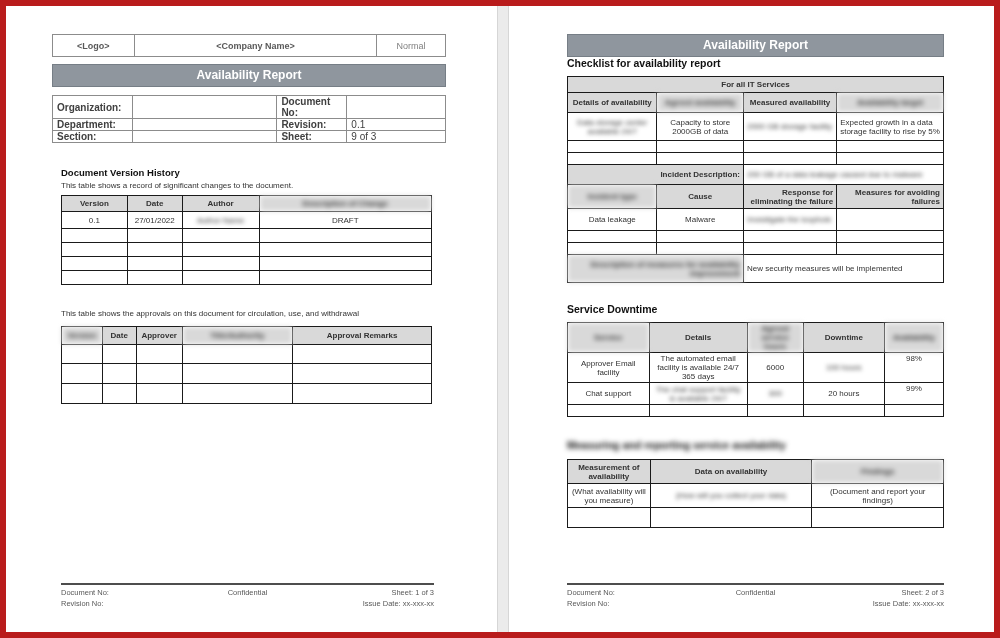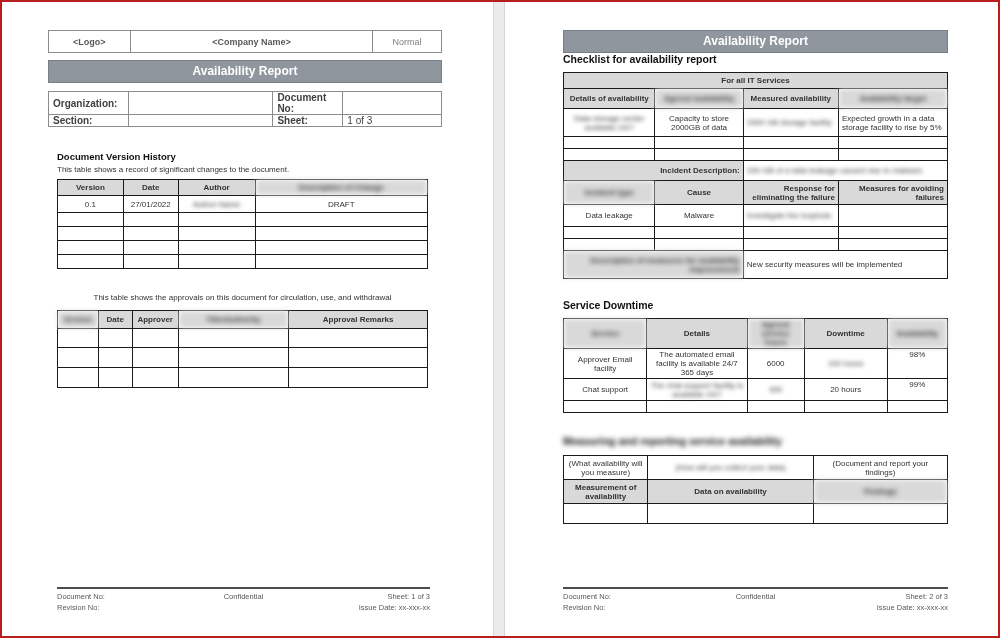--- a/index.html
+++ b/index.html
@@ -1,17 +1,17 @@
 <!DOCTYPE html>
 <html><head>
 <meta charset="utf-8">
 <style>
   * { margin:0; padding:0; box-sizing:border-box; }
   html,body { width:1000px; height:638px; background:#fff; font-family:"Liberation Sans", sans-serif; }
-  #frame { width:1000px; height:638px; border:2px solid #b91c1c; background:#fff; display:flex; overflow:hidden; }
+  #frame { width:1000px; height:638px; border:6px solid #b91c1c; background:#fff; display:flex; overflow:hidden; }
   .page { background:#fff; position:relative; height:100%; }
   #page1 { width:491px; }
   #page2 { flex:1; }
   .gutter { width:12px; background:#ebebeb; border-left:1px solid #d6d6d6; border-right:1px solid #d6d6d6; }
 
   
   table { border-collapse:collapse; table-layout:fixed; width:100%; }
   td { overflow:hidden; vertical-align:middle; }
   .btable td { border:1px solid #1a1a1a; font-size:8px; color:#333; padding:1px 3px; }
   .btable { border:1.5px solid #1a1a1a; }
@@ -88,24 +88,30 @@
             <col style="width:25.1%">
           </colgroup>
         <tbody>
             <tr>
           <td class="bold">Organization:</td>
           <td></td>
           <td class="bold">Document No:</td>
           <td></td>
         </tr>
         <tr>
+          <td class="bold">Department:</td>
+          <td></td>
+          <td class="bold">Revision:</td>
+          <td>0.1</td>
+        </tr>
+        <tr>
           <td class="bold">Section:</td>
           <td></td>
           <td class="bold">Sheet:</td>
-          <td>1 of 3</td>
+          <td>9 of 3</td>
         </tr>
       </tbody>
         </table>
 
       <div class="sec" style="margin-top:24px;">
         <div class="h1">Document Version History</div>
         <div class="sub">This table shows a record of significant changes to the document.</div>
         <table class="btable" style="margin-top:5px;">
           <colgroup>
               <col style="width:17.8%">
@@ -148,21 +154,21 @@
                 <td></td>
                 <td></td>
                 <td></td>
                 <td></td>
               </tr>
         </tbody>
           </table>
       </div>
 
       <div class="sec" style="margin-top:24px;">
-        <div class="sub" style="margin-top:10px;text-align:center;">This table shows the approvals on this document for circulation, use, and withdrawal</div>
+        <div class="sub" style="margin-top:10px;">This table shows the approvals on this document for circulation, use, and withdrawal</div>
         <table class="btable" style="margin-top:8px;">
           <colgroup>
               <col style="width:11%">
               <col style="width:9.2%">
               <col style="width:12.4%">
               <col style="width:29.9%">
               <col style="width:37.5%">
             </colgroup>
           <tbody>
               <tr class="r18">
@@ -335,28 +341,28 @@
       <div class="h2big blurh" style="margin-top:22px;">Measuring and reporting service availability</div>
 
       <table class="btable" style="margin-top:8px;">
         <colgroup>
             <col style="width:22%">
             <col style="width:43%">
             <col style="width:35%">
           </colgroup>
         <tbody>
             <tr class="r24">
+          <td class="hd">Measurement of availability</td>
+          <td class="hd">Data on availability</td>
+          <td class="hd blurh">Findings</td>
+        </tr>
+        <tr class="r24">
           <td class="ctr">(What availability will you measure)</td>
           <td class="ctr blur">(How will you collect your data)</td>
           <td class="ctr">(Document and report your findings)</td>
-        </tr>
-        <tr class="r24">
-          <td class="hd">Measurement of availability</td>
-          <td class="hd">Data on availability</td>
-          <td class="hd blurh">Findings</td>
         </tr>
         <tr class="r20">
               <td></td>
               <td></td>
               <td></td>
             </tr>
       </tbody>
         </table>
 
     </div>

